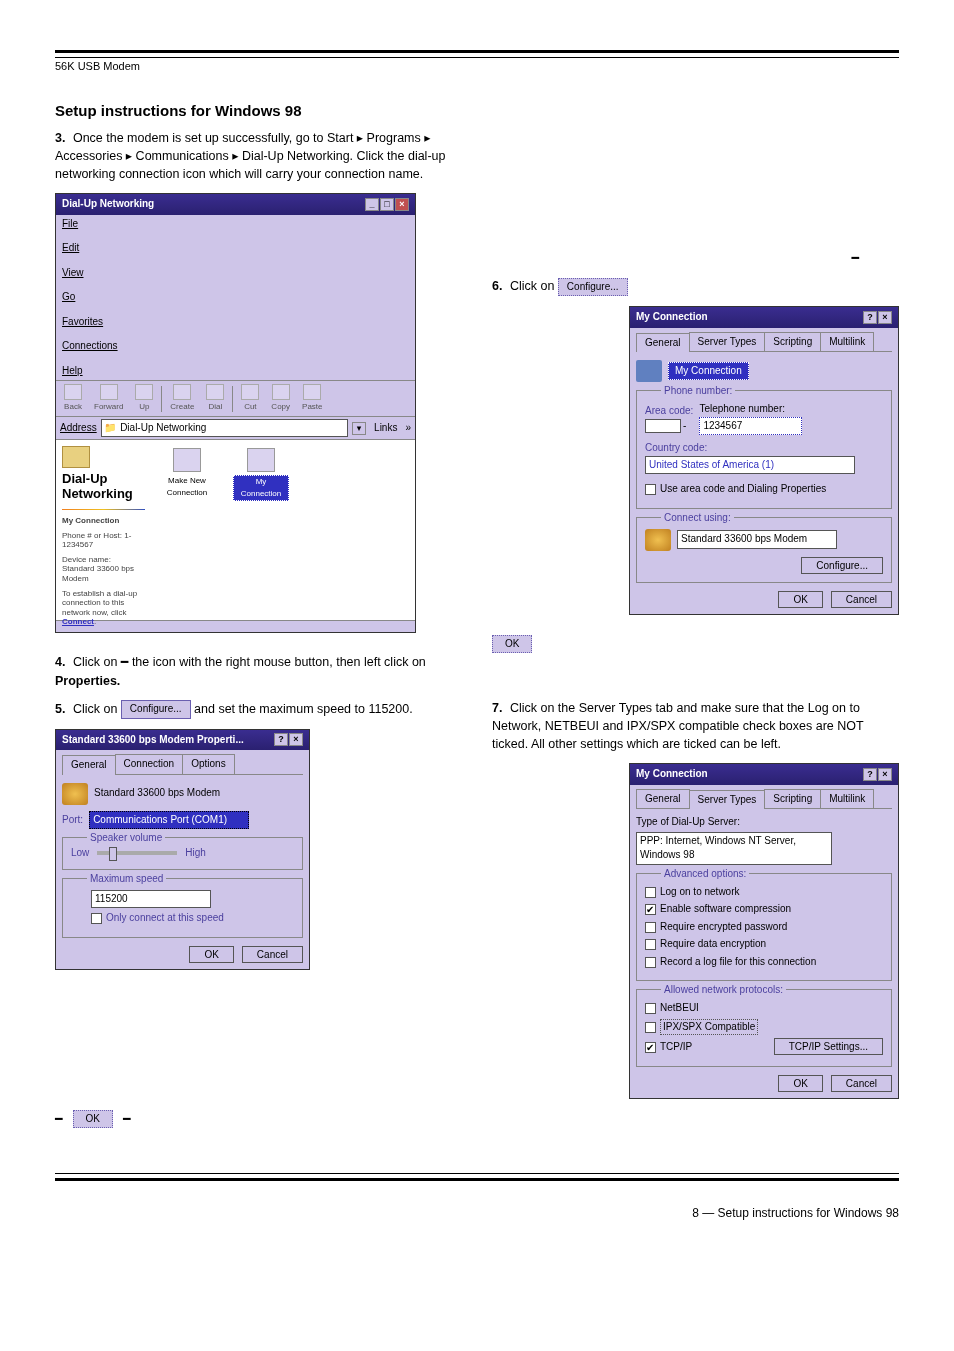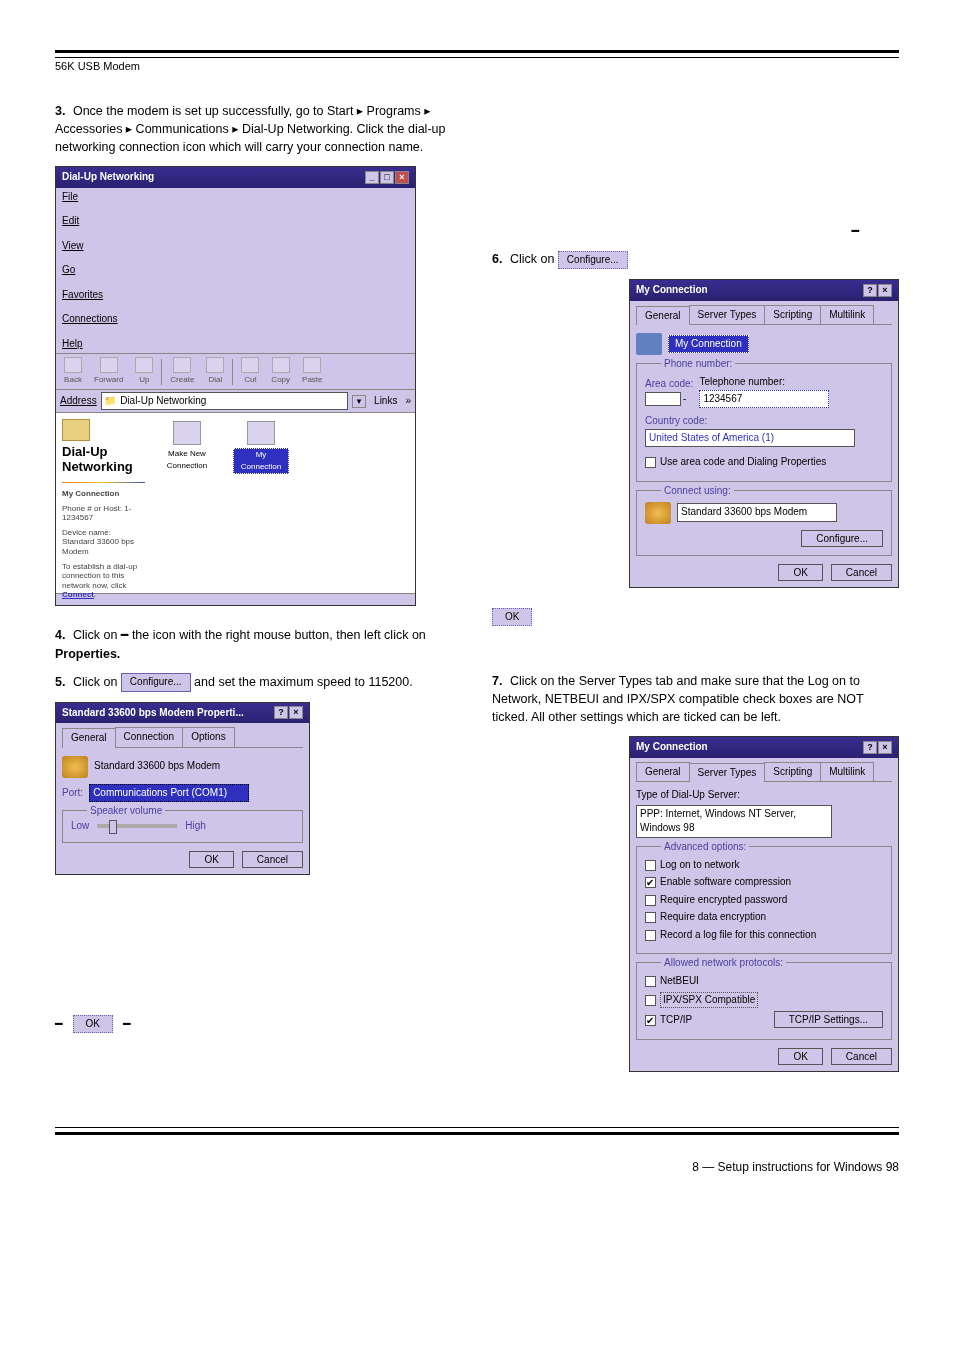--- a/index.html
+++ b/index.html
@@ -68,20 +68,21 @@
   .b { font-weight: bold; }
 </style>
 </head>
 <body>
 
 <div class="page">
   <div class="hr-thick"></div>
   <div class="hr-thin"></div>
   <div class="header-sub">56K USB Modem</div>
 
+  <div class="section-head">Setup instructions for Windows 98</div>
 
   <div class="columns">
 
     <div class="col">
       <p>
         <span class="step-n">3.</span>
         <span>Once the modem is set up successfully, go to Start ▸ Programs ▸ Accessories ▸ Communications ▸ Dial-Up Networking. Click the dial-up networking connection icon which will carry your connection name.</span>
       </p>
 
       <div class="dlg" style="width: 361px;">
@@ -213,20 +214,30 @@
           <div class="group">
             <div class="group-title">Speaker volume</div>
             <div class="slider">
               <span>Low</span>
               <div class="slider-track">
                   <div class="slider-thumb"></div>
                 </div>
               <span>High</span>
             </div>
           </div>
+          <div class="group">
+            <div class="group-title">Maximum speed</div>
+            <div class="row" style="padding-left:20px">
+              <span class="select" style="width:120px">115200</span>
+            </div>
+            <div class="row" style="padding-left:20px">
+              <span class="chk"></span>
+              <span class="label-c">Only connect at this speed</span>
+            </div>
+          </div>
           <div class="btn-row">
             <button class="btn">OK</button>
             <button class="btn">Cancel</button>
           </div>
         </div>
       </div>
 
       <div class="gap-120"></div>
       <p style="display:flex;align-items:center;gap:10px">
         <span class="dash">━</span>
@@ -270,21 +281,21 @@
             <div class="row">
               <div style="display:flex;flex-direction:column;margin-right:6px">
                 <span class="label-c">Area code:</span>
                 <span style="display:flex;gap:2px">
                   <span class="select" style="width:36px"></span>
                   <span>-</span>
                 </span>
               </div>
               <div style="display:flex;flex-direction:column;flex:1">
                 <span>Telephone number:</span>
-                <span class="input hl" style="width:130px">1234567</span>
+                <span class="input hl" style="width:103px">1234567</span>
               </div>
             </div>
             <div class="label-c" style="margin-top:6px">Country code:</div>
             <span class="select hl2" style="width:210px;color:#3030c0">United States of America (1)</span>
             <div class="row" style="margin-top:8px">
               <span class="chk"></span>
               <span>Use area code and Dialing Properties</span>
             </div>
           </div>
           <div class="group">

